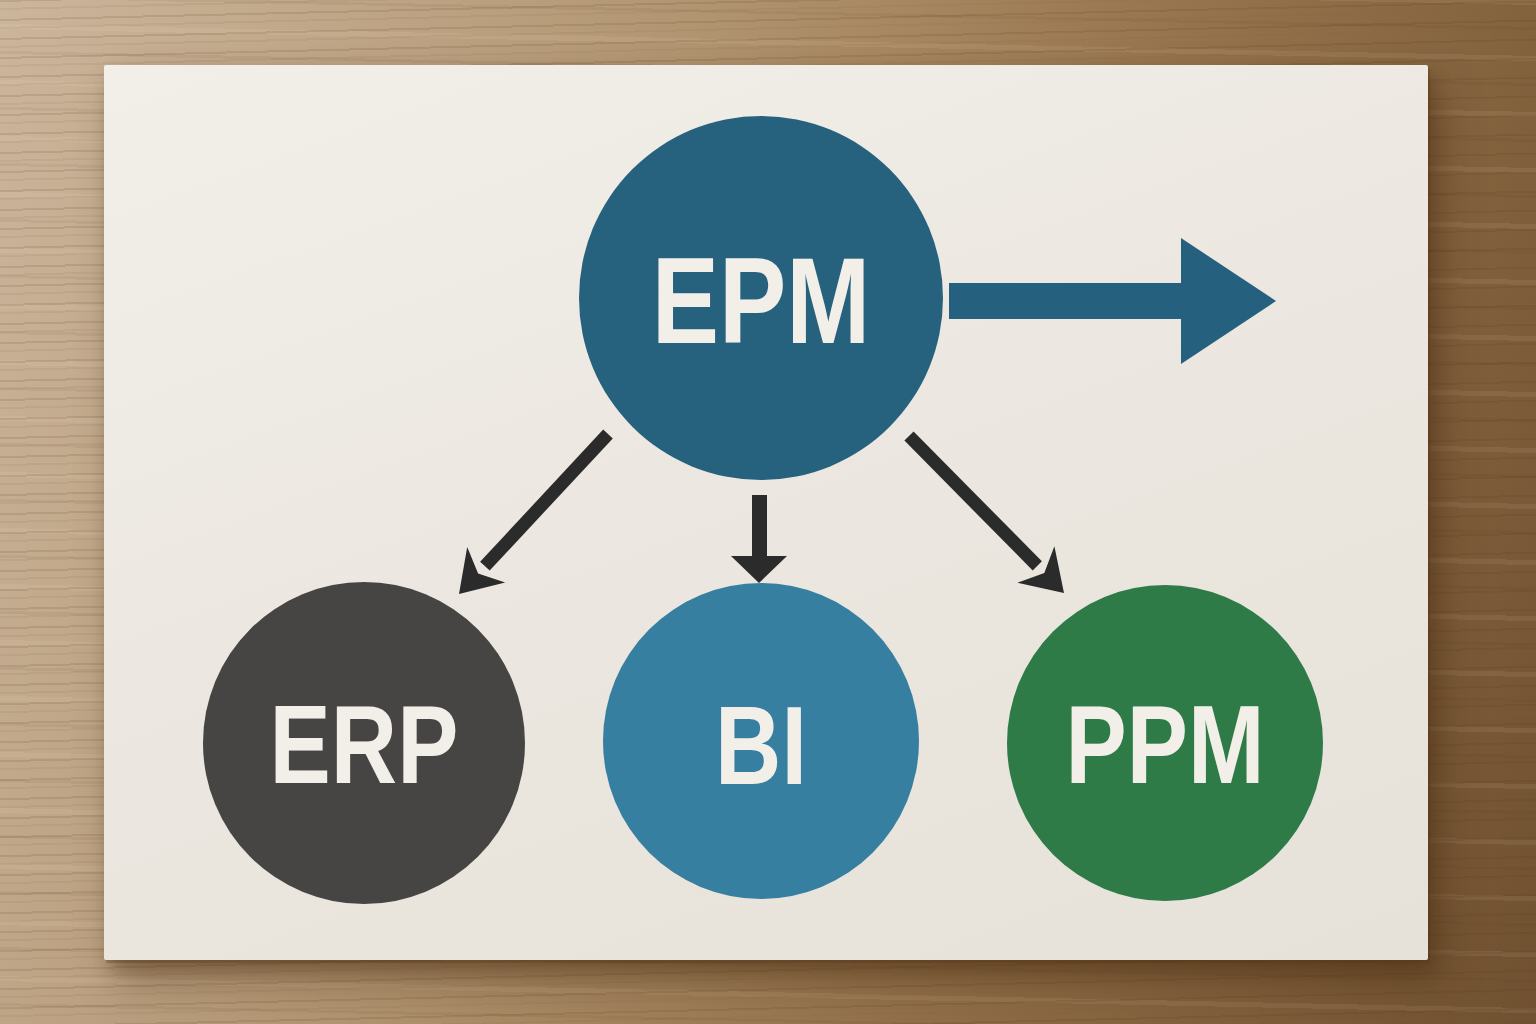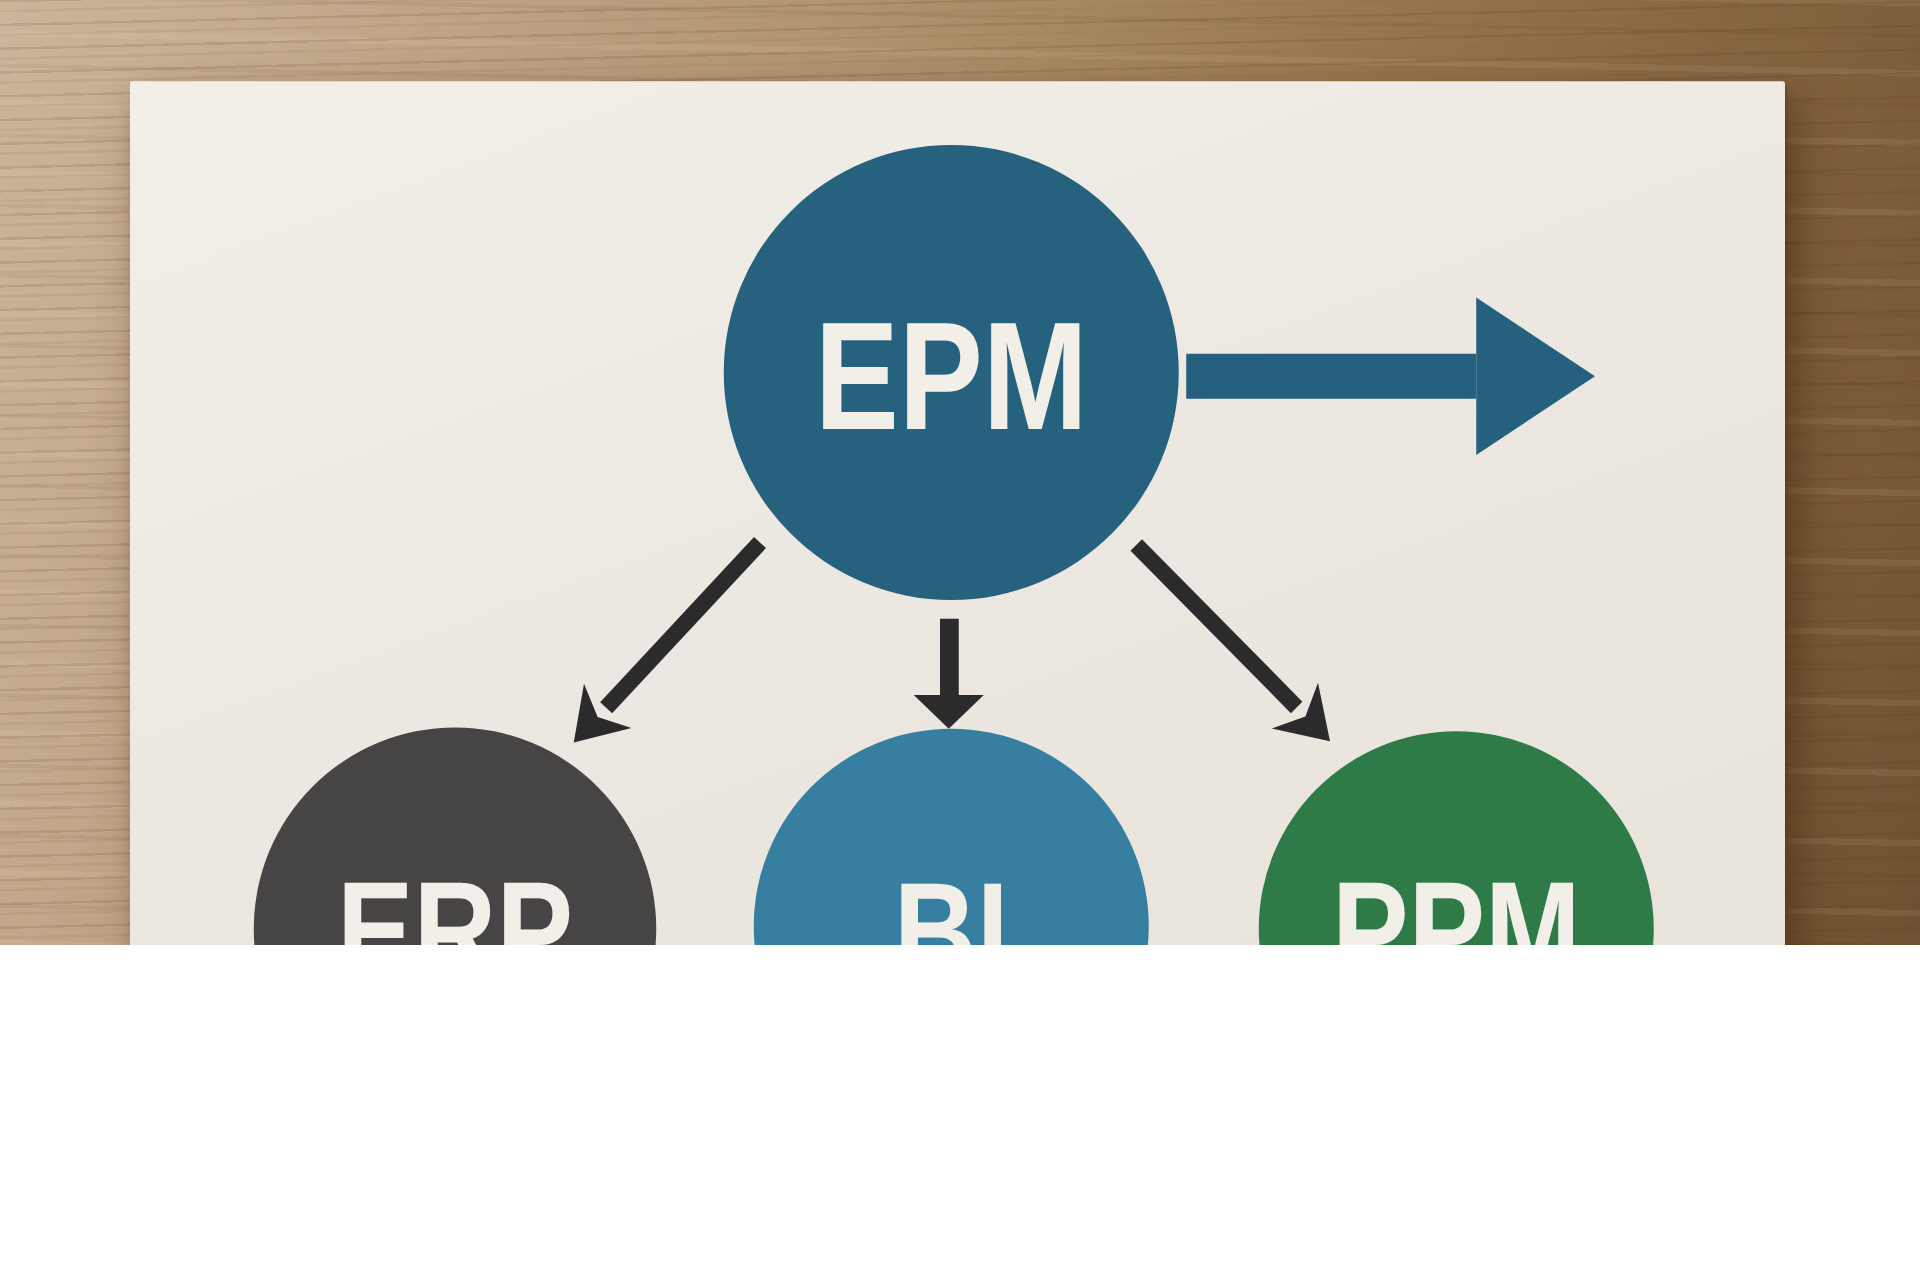--- a/index.html
+++ b/index.html
@@ -3,21 +3,21 @@
 <meta charset="utf-8">
 <style>
   html, body {
     margin: 0;
     padding: 0;
     font-family: "Liberation Sans", sans-serif;
   }
   .stage {
     position: relative;
     width: 1536px;
-    height: 756px;
+    height: 1024px;
     overflow: hidden;
     text-align: center;
   }
   
   .wood {
     position: absolute;
     inset: 0;
     background:
       linear-gradient(115deg, rgba(255,245,228,0.22) 0%, rgba(255,245,228,0.08) 28%, rgba(0,0,0,0) 45%, rgba(62,34,8,0.18) 78%, rgba(50,26,4,0.28) 100%),
       linear-gradient(105deg, #bda politician 0, #bda387 0%, #b0936f 34%, #9d7b53 66%, #876541 100%);

